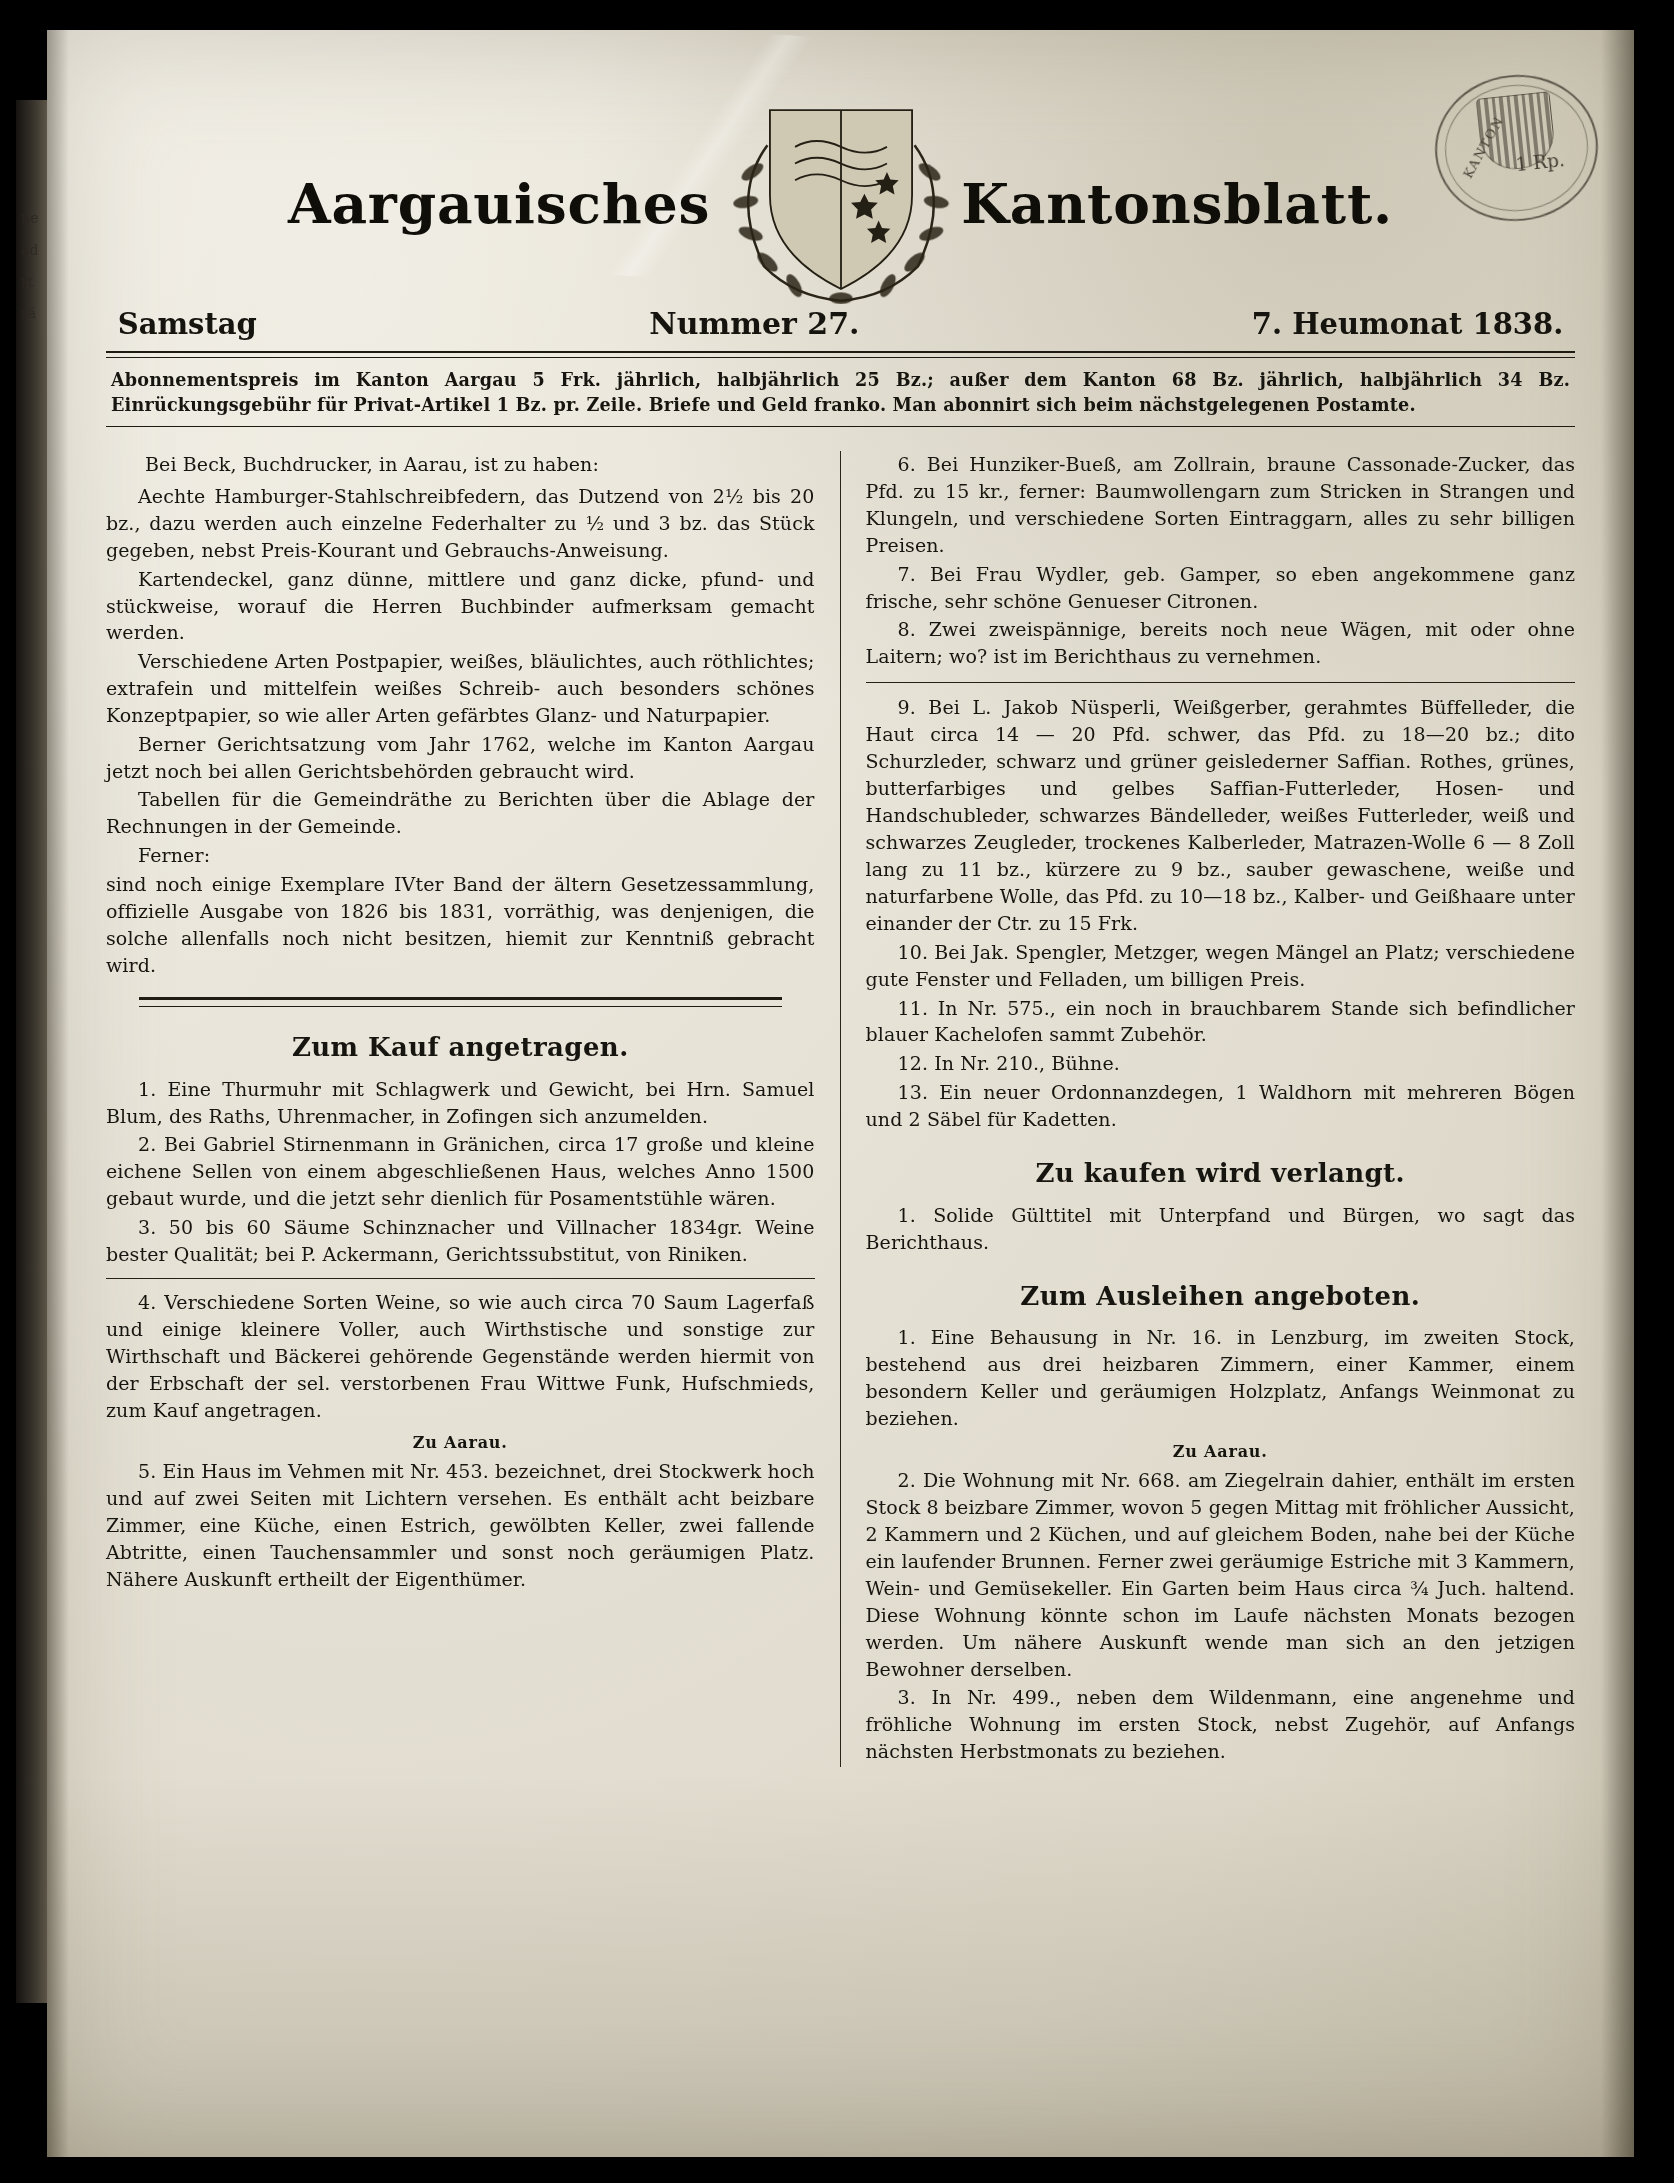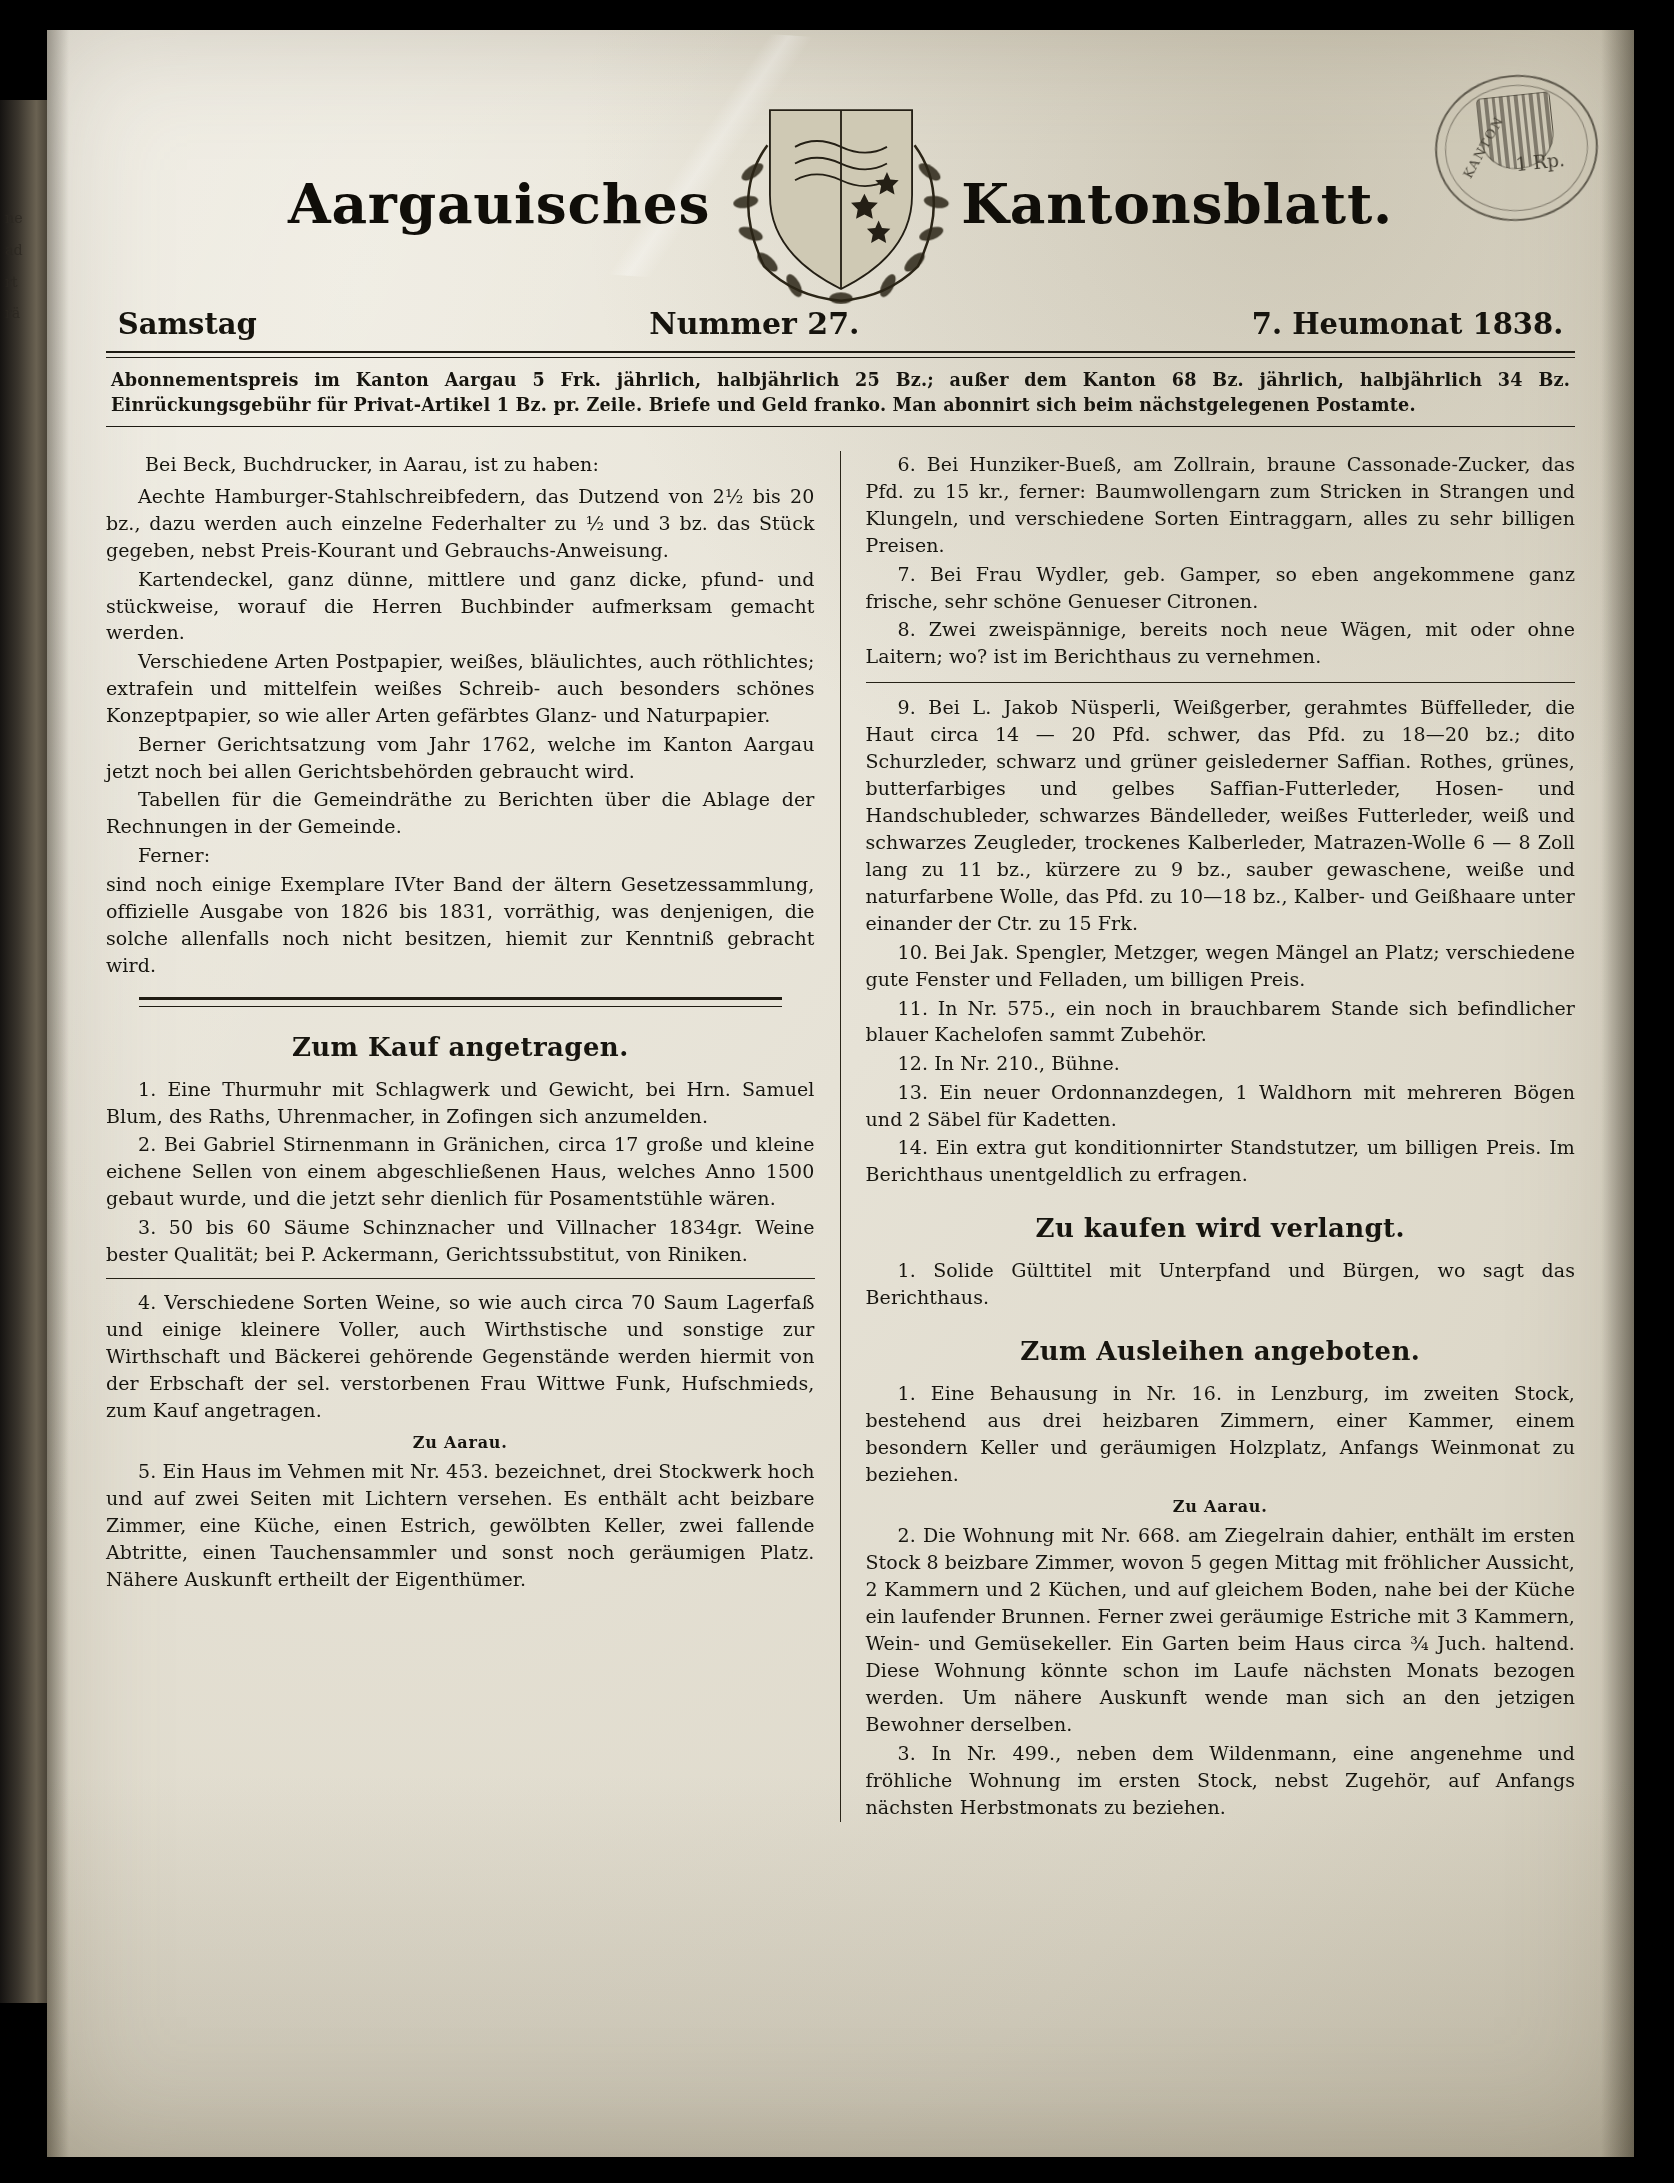--- a/index.html
+++ b/index.html
@@ -16,21 +16,21 @@
   }
 
   
   .scan {
     position: absolute;
     inset: 0;
     background: #000000;
   }
   .left-strip {
     position: absolute;
-    left: 0; top: 100px;
+    left: 16px; top: 100px;
     width: 52px; height: 1903px;
     background: linear-gradient(90deg, #151311 0%, #3a352d 35%, #6a6252 70%, #3c362c 100%);
   }
   .left-strip .frag {
     position: absolute;
     left: 5px;
     width: 33px;
     font-family: "DejaVu Serif", serif;
     font-size: 14.2px;
     color: #2a2620;
@@ -342,21 +342,20 @@
           <p>7. Bei Frau Wydler, geb. Gamper, so eben angekommene ganz frische, sehr schöne Genueser Citronen.</p>
           <p>8. Zwei zweispännige, bereits noch neue Wägen, mit oder ohne Laitern; wo? ist im Berichthaus zu vernehmen.</p>
 
           <div class="hr-mid"></div>
 
           <p>9. Bei L. Jakob Nüsperli, Weißgerber, gerahmtes Büffelleder, die Haut circa 14 — 20 Pfd. schwer, das Pfd. zu 18—20 bz.; dito Schurzleder, schwarz und grüner geislederner Saffian. Rothes, grünes, butterfarbiges und gelbes Saffian-Futterleder, Hosen- und Handschubleder, schwarzes Bändelleder, weißes Futterleder, weiß und schwarzes Zeugleder, trockenes Kalberleder, Matrazen-Wolle 6 — 8 Zoll lang zu 11 bz., kürzere zu 9 bz., sauber gewaschene, weiße und naturfarbene Wolle, das Pfd. zu 10—18 bz., Kalber- und Geißhaare unter einander der Ctr. zu 15 Frk.</p>
           <p>10. Bei Jak. Spengler, Metzger, wegen Mängel an Platz; verschiedene gute Fenster und Felladen, um billigen Preis.</p>
           <p>11. In Nr. 575., ein noch in brauchbarem Stande sich befindlicher blauer Kachelofen sammt Zubehör.</p>
           <p>12. In Nr. 210., Bühne.</p>
           <p>13. Ein neuer Ordonnanzdegen, 1 Waldhorn mit mehreren Bögen und 2 Säbel für Kadetten.</p>
-          <p>14. Ein extra gut konditionnirter Standstutzer, um billigen Preis.  Im Berichthaus unentgeldlich zu erfragen.</p>
 
           <div class="section-head">Zu kaufen wird verlangt.</div>
           <p>1. Solide Gülttitel mit Unterpfand und Bürgen, wo sagt das Berichthaus.</p>
 
           <div class="section-head">Zum Ausleihen angeboten.</div>
           <p>1. Eine Behausung in Nr. 16. in Lenzburg, im zweiten Stock, bestehend aus drei heizbaren Zimmern, einer Kammer, einem besondern Keller und geräumigen Holzplatz, Anfangs Weinmonat zu beziehen.</p>
 
           <div class="sub-head">Zu Aarau.</div>
           <p>2. Die Wohnung mit Nr. 668. am Ziegelrain dahier, enthält im ersten Stock 8 beizbare Zimmer, wovon 5 gegen Mittag mit fröhlicher Aussicht, 2 Kammern und 2 Küchen, und auf gleichem Boden, nahe bei der Küche ein laufender Brunnen.  Ferner zwei geräumige Estriche mit 3 Kammern, Wein- und Gemüsekeller.  Ein Garten beim Haus circa ¾ Juch. haltend.  Diese Wohnung könnte schon im Laufe nächsten Monats bezogen werden.  Um nähere Auskunft wende man sich an den jetzigen Bewohner derselben.</p>
           <p>3. In Nr. 499., neben dem Wildenmann, eine angenehme und fröhliche Wohnung im ersten Stock, nebst Zugehör, auf Anfangs nächsten Herbstmonats zu beziehen.</p>

